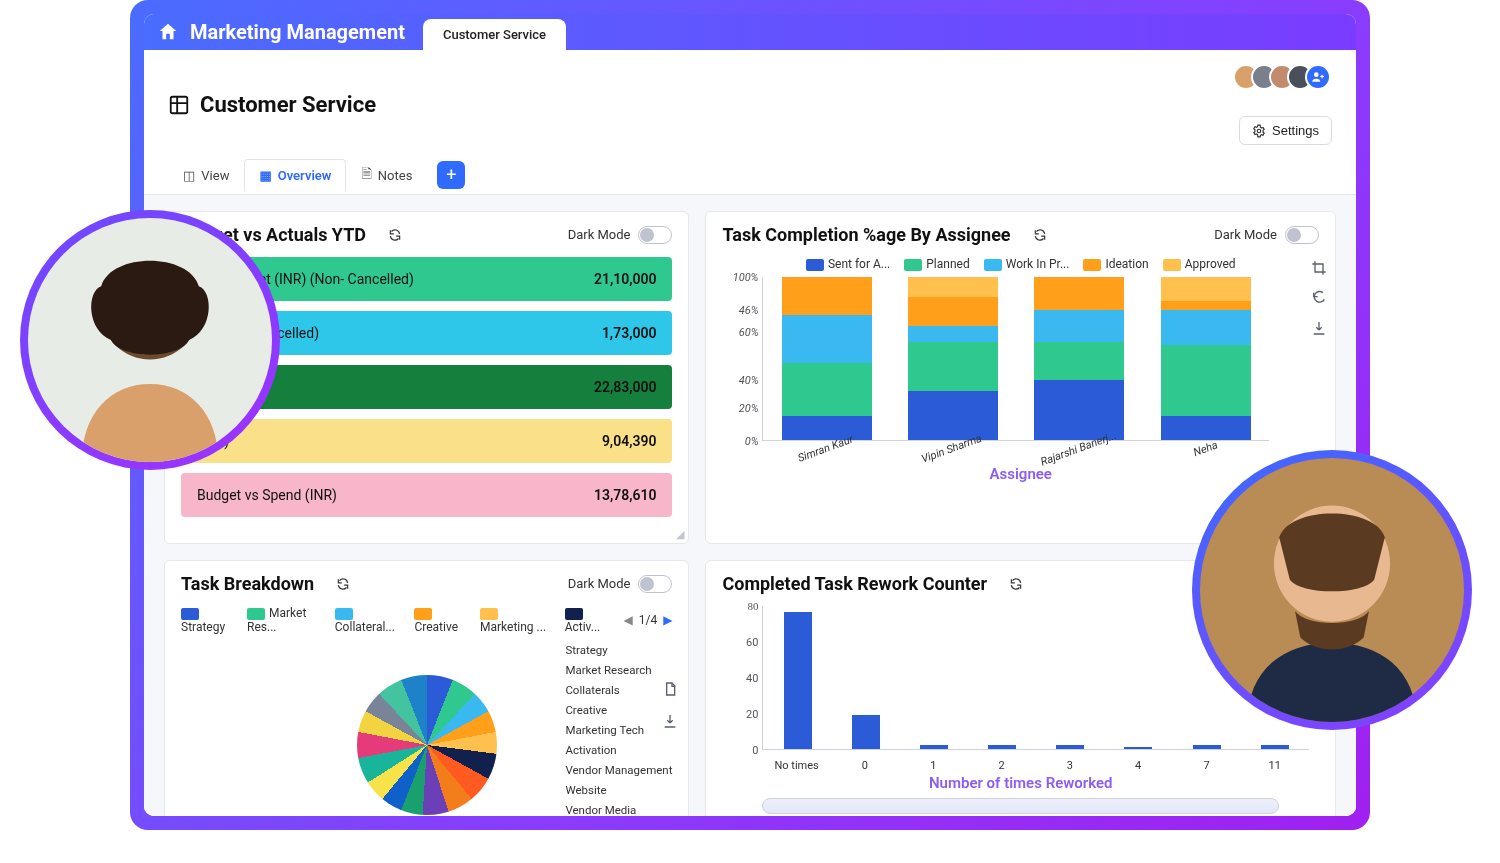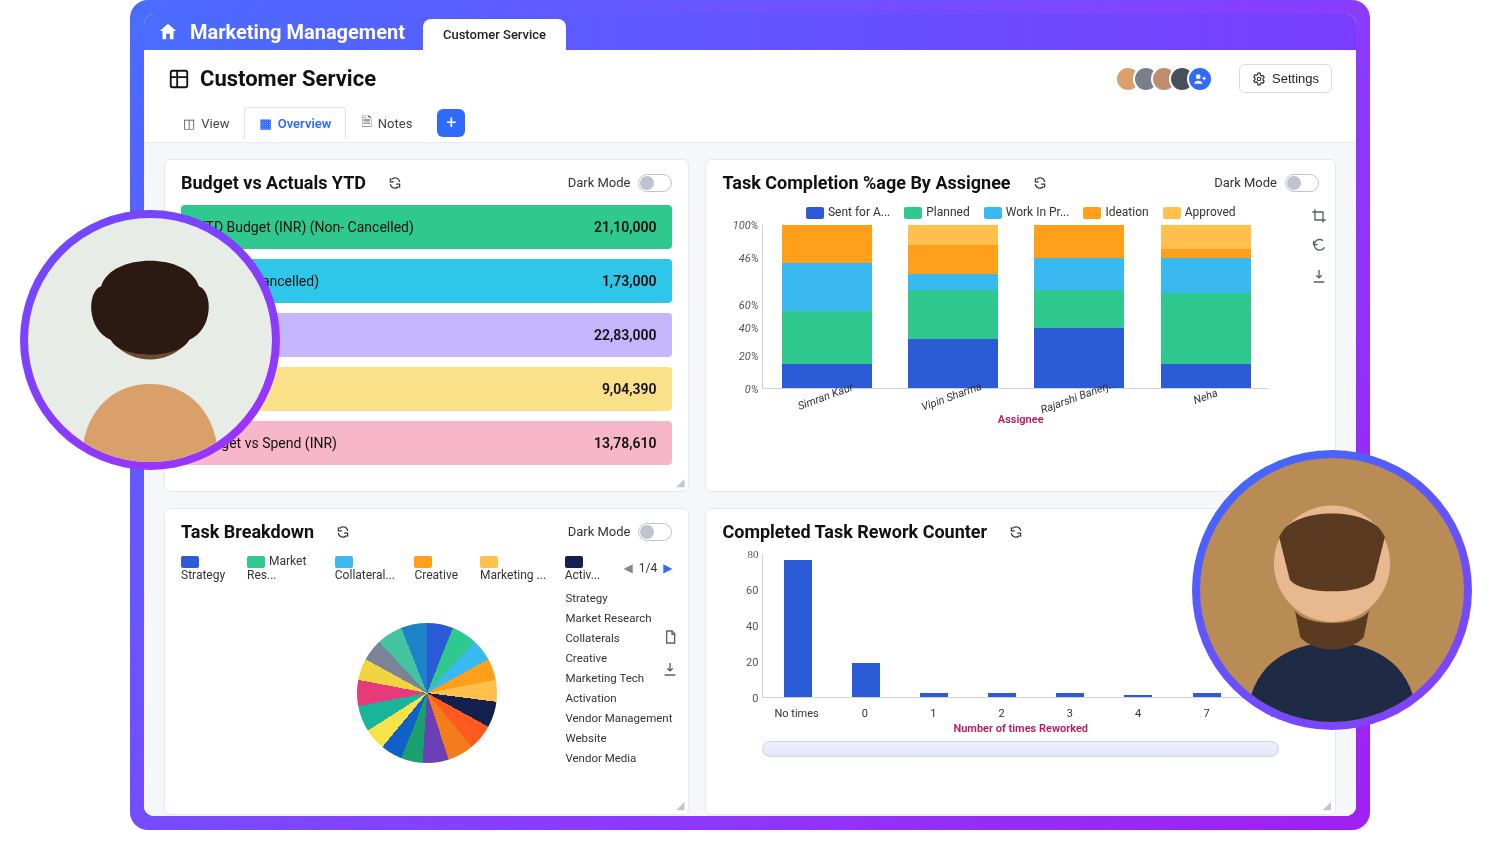--- a/index.html
+++ b/index.html
@@ -45,21 +45,21 @@
     height: calc(100% - 36px);
     border-radius: 0 10px 0 0;
     display:flex; flex-direction:column;
     overflow:hidden;
   }
   .page-hdr {
     padding: 14px 24px 0 24px;
     display:flex; align-items:center; justify-content:space-between;
   }
   .page-title { display:flex; align-items:center; gap:10px; font-size:22px; font-weight:700; color:#111;}
-  .hdr-right { display:flex; align-items:center; gap:26px;}
+  .hdr-right { display:flex; align-items:center; gap:26px;flex-direction:column;}
   .avatars { display:flex; }
   .av { width:26px;height:26px;border-radius:50%;border:2px solid #fff;margin-left:-8px; background:#ccc; display:inline-block;}
   .av.add { background:#2f6bff; color:#fff; display:flex;align-items:center;justify-content:center;font-size:14px;}
   .btn-settings { border:1px solid #d8dbe3; background:#fff; border-radius:6px; padding:6px 12px; font-size:13px; color:#222; display:flex;align-items:center;gap:6px; cursor:pointer;}
   
   .subtabs { display:flex; align-items:center; gap:0; padding: 10px 24px 0 24px; border-bottom:1px solid #e6e8ee;}
   .subtab { padding:8px 14px; font-size:13px; color:#444; display:flex;align-items:center;gap:6px; border:1px solid transparent; border-bottom:none; border-radius:4px 4px 0 0; cursor:pointer;}
   .subtab.active { color:#2f6bff; border-color:#e0e3eb; background:#fff; font-weight:600;}
   .plus-btn { margin-left:10px; width:28px;height:28px;background:#2f6bff;border-radius:6px;color:#fff;display:flex;align-items:center;justify-content:center;font-size:18px;cursor:pointer;}
   
@@ -78,21 +78,21 @@
   
   .legend { display:flex; gap:14px; justify-content:center; font-size:12px; color:#333; margin-bottom:6px;}
   .legend .sw{width:18px;height:12px;border-radius:2px;display:inline-block;margin-right:4px;vertical-align:middle;}
   .chart1 { position:relative; height:190px; margin-left:40px; margin-right:50px;font-style:italic;}
   .ylab { position:absolute; left:-40px; width:36px; text-align:right; font-size:11px; color:#555;}
   .bars1 { position:absolute; left:0; right:0; bottom:26px; top:0; border-left:1px solid #cfd3dd; border-bottom:1px solid #cfd3dd; display:flex; justify-content:space-around; align-items:flex-end;}
   .stack { width:90px; height:100%; display:flex; flex-direction:column-reverse;}
   .seg { width:100%; }
   .xl1 { position:absolute; bottom:-4px; left:0; right:0; display:flex; justify-content:space-around;}
   .xl1 span{ font-size:11px; color:#333; transform:rotate(-20deg); transform-origin:left top; display:inline-block; width:90px; text-align:center;}
-  .axis-title { text-align:center; font-size:11px; color:#be185d; font-weight:600; margin-top:-2px;}
+  .axis-title { text-align:center; font-size:15px; color:#8b5cf6; font-weight:600; margin-top:-2px;}
   .side-icons { position:absolute; right:8px; top:48px; display:flex; flex-direction:column; gap:14px; color:#5a5f6e;}
   .side-icons span{cursor:pointer;}
   
   .pie-legend { display:flex; align-items:center; gap:10px; font-size:12px; color:#333; margin-bottom:6px;}
   .pie-legend .sw{width:18px;height:12px;border-radius:2px;display:inline-block;margin-right:4px;vertical-align:middle;}
   .pager { margin-left:auto; display:flex; align-items:center; gap:6px; font-size:12px;}
   .pager .arw{color:#888;cursor:pointer;}
   .pager .arw.active{color:#2f6bff;}
   .pie-wrap{ display:flex; align-items:center; justify-content:center; position:relative; height:210px;}
   .pie { width:140px;height:140px;border-radius:50%; position:relative;}
@@ -207,21 +207,21 @@
           </div>
           <div id="budget-rows">
               <div class="brow" style="background: rgb(47, 201, 143);">
                 <span>YTD Budget (INR) (Non- Cancelled)</span>
                 <span class="val">21,10,000</span>
               </div>
               <div class="brow" style="background: rgb(47, 199, 233);">
                 <span>et (INR) (Cancelled)</span>
                 <span class="val">1,73,000</span>
               </div>
-              <div class="brow" style="background: #c4b5fd;">
+              <div class="brow" style="background: #15803d;">
                 <span>(INR) Total</span>
                 <span class="val">22,83,000</span>
               </div>
               <div class="brow" style="background: rgb(251, 224, 138);">
                 <span>(INR)</span>
                 <span class="val">9,04,390</span>
               </div>
               <div class="brow" style="background: rgb(247, 182, 201);">
                 <span>Budget vs Spend (INR)</span>
                 <span class="val">13,78,610</span>
@@ -250,21 +250,21 @@
               <span><span class="sw" style="background:#2c5bd8"></span>Sent for A...</span>
               <span><span class="sw" style="background:#2fc98f"></span>Planned</span>
               <span><span class="sw" style="background:#39b9ef"></span>Work In Pr...</span>
               <span><span class="sw" style="background:#ff9f1a"></span>Ideation</span>
               <span><span class="sw" style="background:#ffc04d"></span>Approved</span>
             </div>
           <div class="chart1">
             <div id="yt1">
                 <div class="ylab" style="top: -6px;">100%</div>
                 <div class="ylab" style="top: 26.8px;">46%</div>
-                <div class="ylab" style="top: 74px;">60%</div>
+                <div class="ylab" style="top: 49px;">60%</div>
                 <div class="ylab" style="top: 97px;">40%</div>
                 <div class="ylab" style="top: 125.2px;">20%</div>
                 <div class="ylab" style="top: 158px;">0%</div>
               </div>
             <div class="bars1" id="bars1">
                 <div class="stack">
                   <div class="seg" style="height: 15%; background: rgb(44, 91, 216);"></div>
                   <div class="seg" style="height: 32%; background: rgb(47, 201, 143);"></div>
                   <div class="seg" style="height: 30%; background: rgb(57, 185, 239);"></div>
                   <div class="seg" style="height: 23%; background: rgb(255, 159, 26);"></div>

